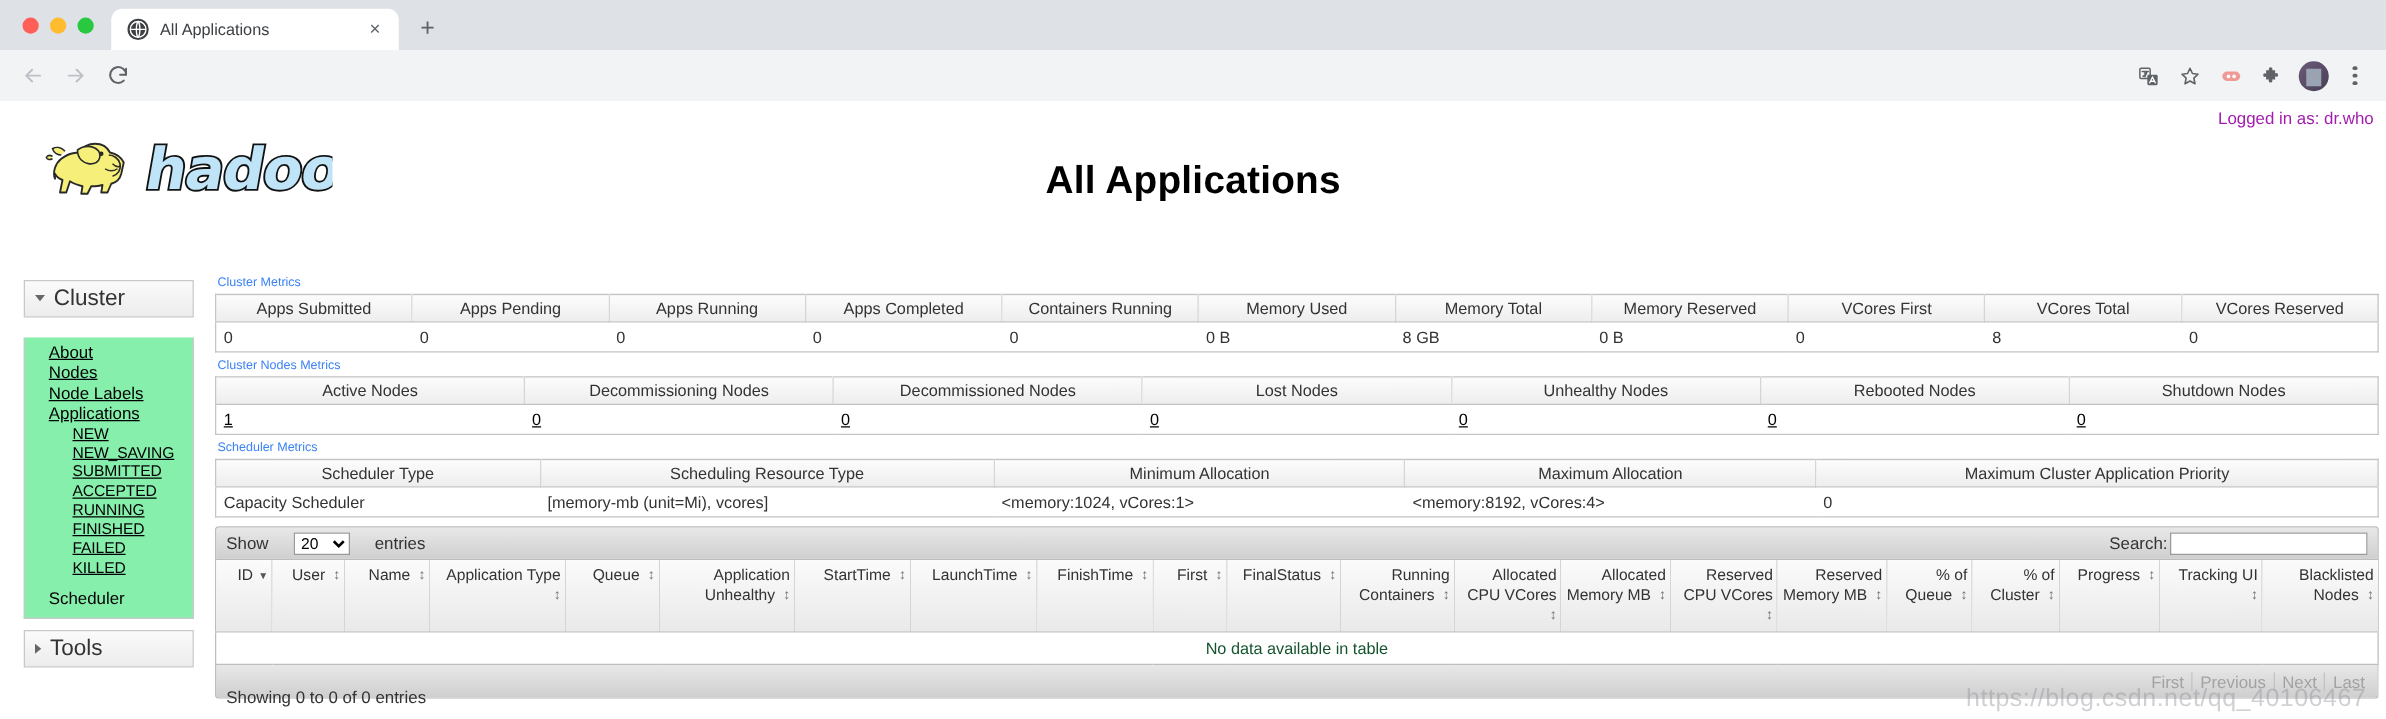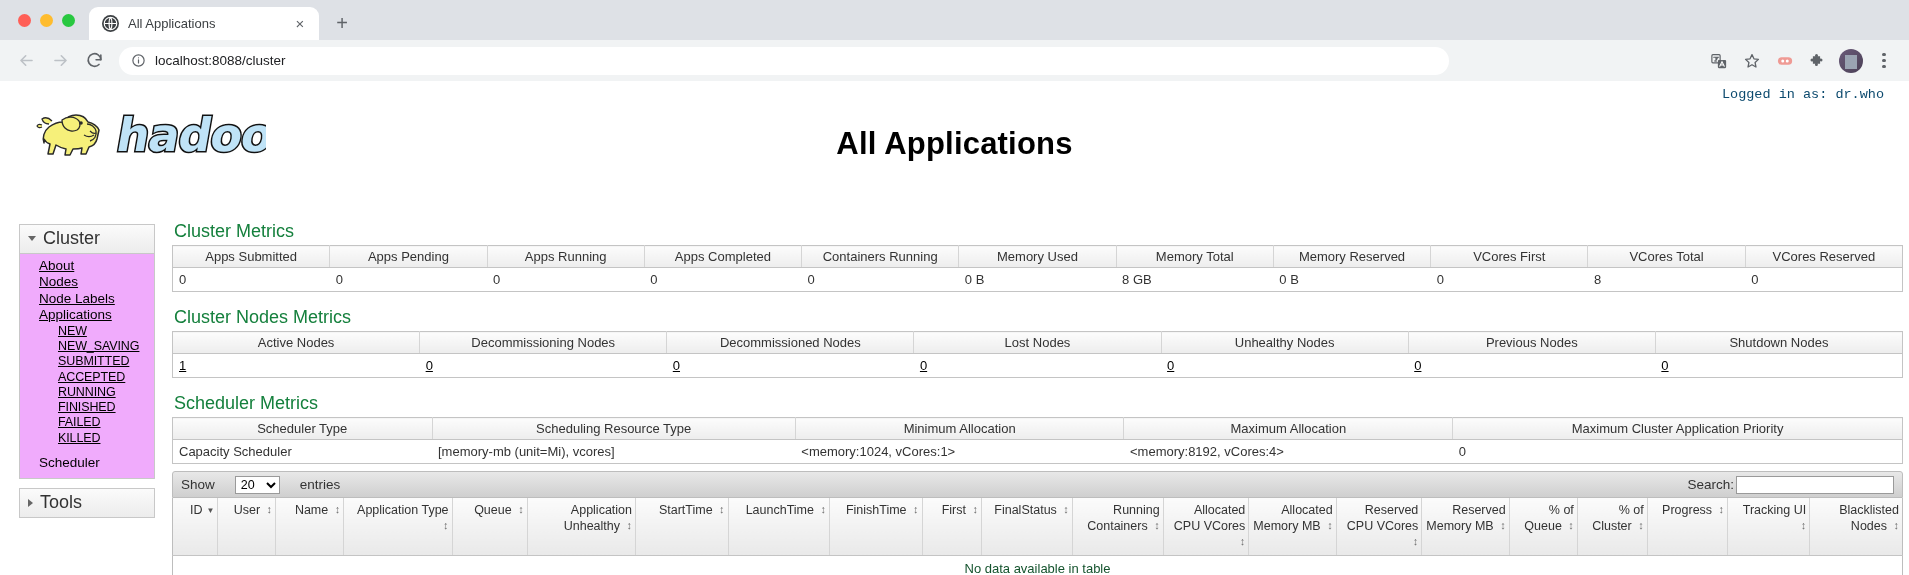--- a/index.html
+++ b/index.html
@@ -93,22 +93,22 @@
   .kebab { display: flex; flex-direction: column; gap: 2.5px; align-items: center; }
   .kebab i { width: 3.5px; height: 3.5px; background: #5f6368; border-radius: 50%; display: block; }
 
   
   .page {
     position: relative; height: 494px; background: #fff;
     overflow: hidden;
   }
 
   .logged-in {
-    position: absolute; right: 25px; top: 6px;
-    font-size: 13.5px; color: #0c4a6e; font-family: Liberation Mono, monospace;
+    position: absolute; right: 10px; top: 6px;
+    font-size: 13.5px; color: #a21caf;
   }
 
   .hadoop-logo {
     position: absolute; left: 18px; top: 16px;
     width: 248px; height: 73px;
   }
 
   .page-title {
     position: absolute; left: 0; right: 0; top: 45px;
     text-align: center; font-size: 31px; font-weight: bold; color: #000;
@@ -131,39 +131,39 @@
     border-right: 4.5px solid transparent; border-top: 5.5px solid #666;
     display: block;
   }
   .nav-header .caret-right {
     width: 0; height: 0; border-top: 4.5px solid transparent;
     border-bottom: 4.5px solid transparent; border-left: 5.5px solid #666;
     display: block;
   }
   .nav-body {
     border: 1px solid #c8c8c8; border-top: none;
-    background: #f0abfc; padding: 4px 0 7px 0;
+    background: #86efac; padding: 4px 0 7px 0; margin-top: 16px;
   }
   .nav-link {
     display: block; font-size: 13.5px; color: #000;
     text-decoration: underline; line-height: 1.22;
     padding-left: 19px;
   }
   .nav-link.sub { padding-left: 38px; font-size: 12.5px; letter-spacing: -0.1px; }
   .nav-link.spaced { margin-top: 9px; text-decoration: none; }
   .tools-header { margin-top: 9px; }
 
   
   .main {
     position: absolute; left: 172px; top: 140px; right: 6px;
   }
   .section-title {
-    font-size: 18px; color: #15803d; margin: 0 0 3px 2px;
-  }
-  .section-title.sp { margin-top: 15px; }
+    font-size: 10px; color: #3b82f6; margin: 0 0 3px 2px;
+  }
+  .section-title.sp { margin-top: 5px; }
 
   table.metrics {
     width: 100%; border-collapse: collapse;
     border: 1px solid #c4c4c4;
     font-size: 13px; color: #333;
     table-layout: fixed;
   }
   table.metrics th {
     background: linear-gradient(#fcfcfc,#ededed);
     border-right: 1px solid #d5d5d5;
@@ -275,30 +275,20 @@
           <path d="M5 12h14M13 6l6 6-6 6"></path>
         </svg>
     </div>
     <div class="nav-btn">
       <svg viewBox="0 0 24 24" fill="none" stroke="currentColor" stroke-width="2" stroke-linecap="round" stroke-linejoin="round">
           <path d="M20 11a8 8 0 1 0-2.3 6"></path>
           <path d="M20 5v6h-6"></path>
         </svg>
     </div>
 
-    <div class="omnibox">
-      <span class="omni-info">
-        <svg viewBox="0 0 24 24" fill="none" stroke="currentColor" stroke-width="1.9">
-            <circle cx="12" cy="12" r="9"></circle>
-            <path d="M12 11v5" stroke-linecap="round"></path>
-            <circle cx="12" cy="7.7" r="0.9" fill="currentColor" stroke="none"></circle>
-          </svg>
-      </span>
-      <span class="omni-url">localhost:8088/cluster</span>
-    </div>
 
     <div class="tb-icons">
       <div class="tb-icon">
         <svg viewBox="0 0 24 24" fill="none" stroke="currentColor" stroke-width="1.6">
           <rect x="2.5" y="3.5" width="11" height="11" rx="1.4"></rect>
           <path d="M5 7h6.5M8 7v5.5M6 12c2.2-.6 3.4-2 3.8-4" stroke-linecap="round"></path>
           <rect x="10.5" y="10.5" width="11" height="11" rx="1.4" fill="#5f6368" stroke="none"></rect>
           <path d="M13 19l3-6 3 6M14 17.3h4" stroke="#fff" stroke-width="1.4" stroke-linecap="round"></path>
         </svg>
       </div>
@@ -422,21 +412,21 @@
 
       <div class="section-title sp">Cluster Nodes Metrics</div>
       <table class="metrics">
         <thead>
             <tr>
           <th>Active Nodes</th>
           <th>Decommissioning Nodes</th>
           <th>Decommissioned Nodes</th>
           <th>Lost Nodes</th>
           <th>Unhealthy Nodes</th>
-          <th>Previous Nodes</th>
+          <th>Rebooted Nodes</th>
           <th>Shutdown Nodes</th>
         </tr>
           </thead>
         <tbody>
             <tr>
           <td><a class="lnk">1</a></td>
           <td><a class="lnk">0</a></td>
           <td><a class="lnk">0</a></td>
           <td><a class="lnk">0</a></td>
           <td><a class="lnk">0</a></td>
@@ -526,14 +516,15 @@
           <div class="dt-paginate">
             <span>First</span>
             <span>Previous</span>
             <span>Next</span>
             <span>Last</span>
           </div>
         </div>
       </div>
     </div>
 
+    <div class="watermark">https://blog.csdn.net/qq_40106467</div>
   </div>
 </div>
 
 </body></html>

